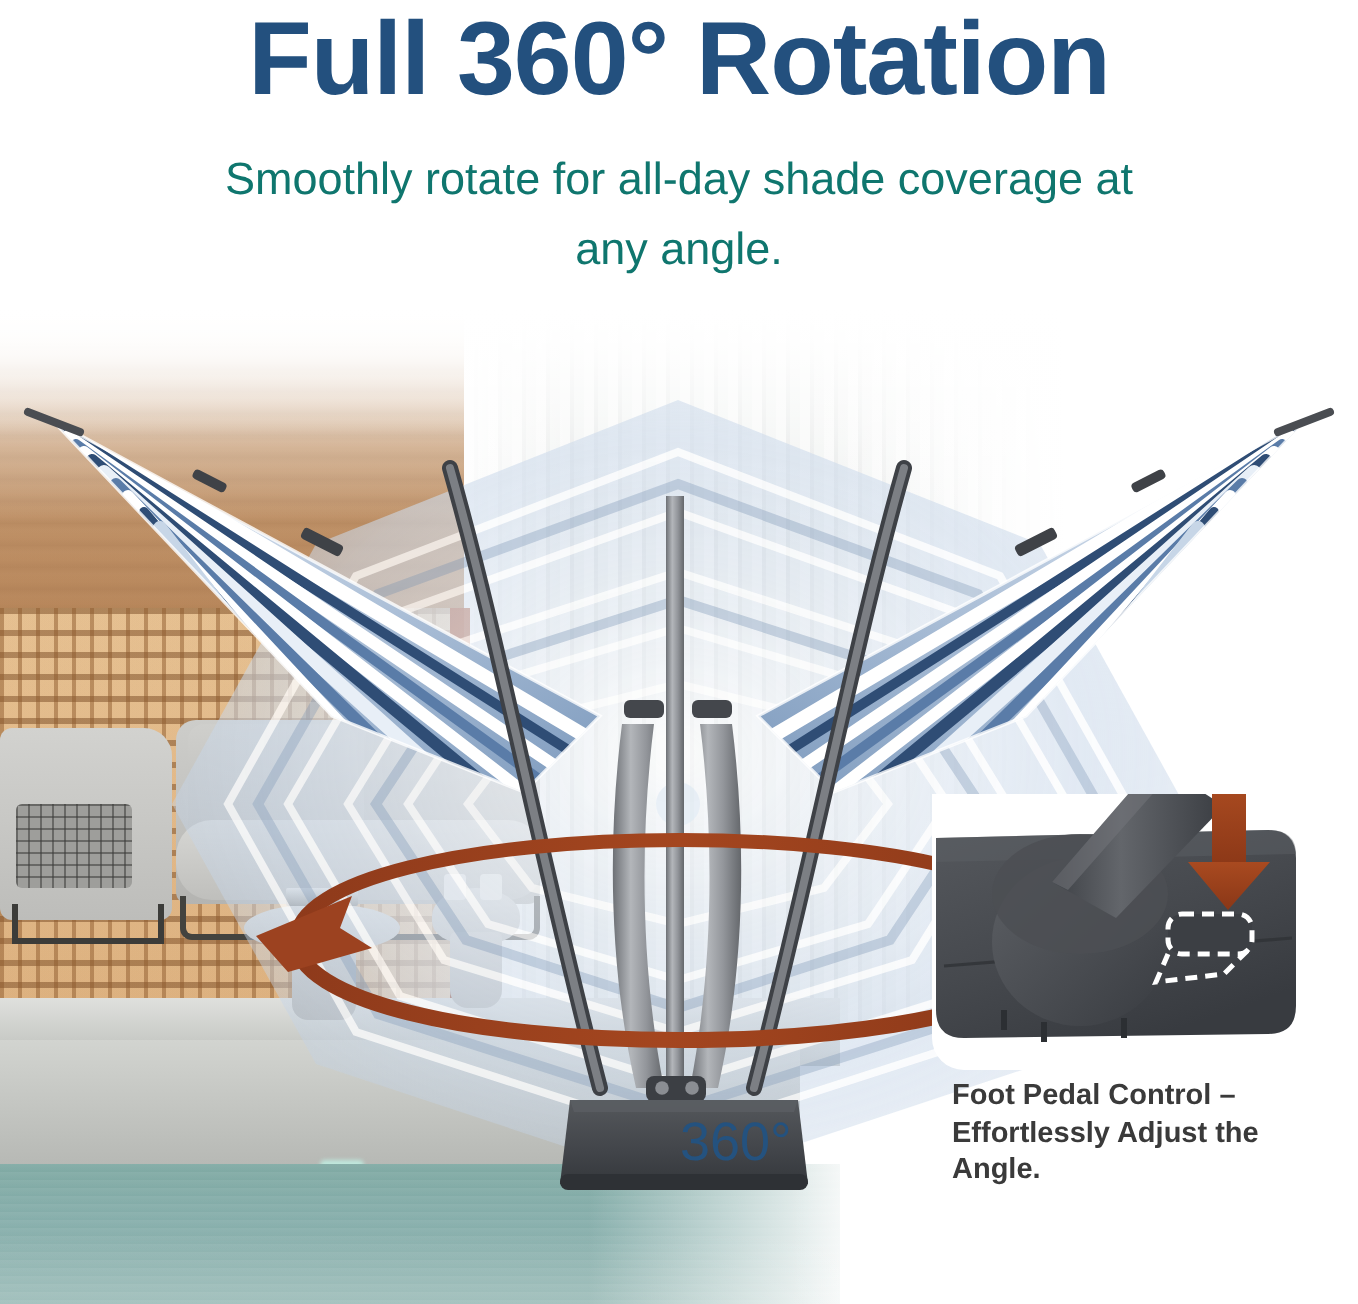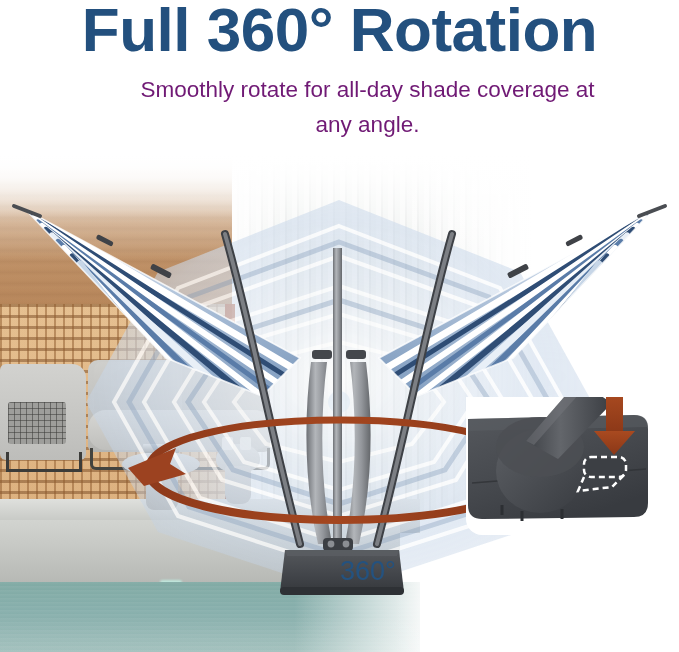--- a/index.html
+++ b/index.html
@@ -25,38 +25,37 @@
     left: 0; top: 0;
     width: 679px;
     height: 152px;
     text-align: center;
     z-index: 40;
   }
   .headline {
     position: absolute;
     left: 0; top: 1px;
     width: 679px;
-    font-size: 62px;
+    font-size: 52px;
     font-weight: bold;
     letter-spacing: -0.5px;
     color: #23507E;
     line-height: 58px;
     white-space: nowrap;
   }
   .subtitle {
     position: absolute;
     left: 50%;
     transform: translateX(-50%);
     top: 72px;
     width: 470px;
     font-size: 22.5px;
     font-weight: normal;
-    color: #701a75;
+    color: #0f766e;
     line-height: 35px;
-    margin-left: 28px;
   }
 
   
   .scene {
     position: absolute;
     left: 0; top: 152px;
     width: 679px;
     height: 500px;
     overflow: hidden;
     background: #ffffff;
@@ -572,14 +571,15 @@
         <path d="M 118,80 L 112,94 L 146,90 L 158,78" fill="none" stroke="#ffffff" stroke-width="2.5" stroke-dasharray="6 4"></path>
       </g>
 
       <g>
         <rect x="140" y="-4" width="17" height="42" fill="url(#gInsetArrow)"></rect>
         <polygon points="128,34 169,34 148,58" fill="url(#gInsetArrow)"></polygon>
       </g>
     </svg>
   </div>
 
+  <div class="inset-caption">Foot Pedal Control – Effortlessly Adjust the Angle.</div>
 
 </div>
 
 </body></html>

